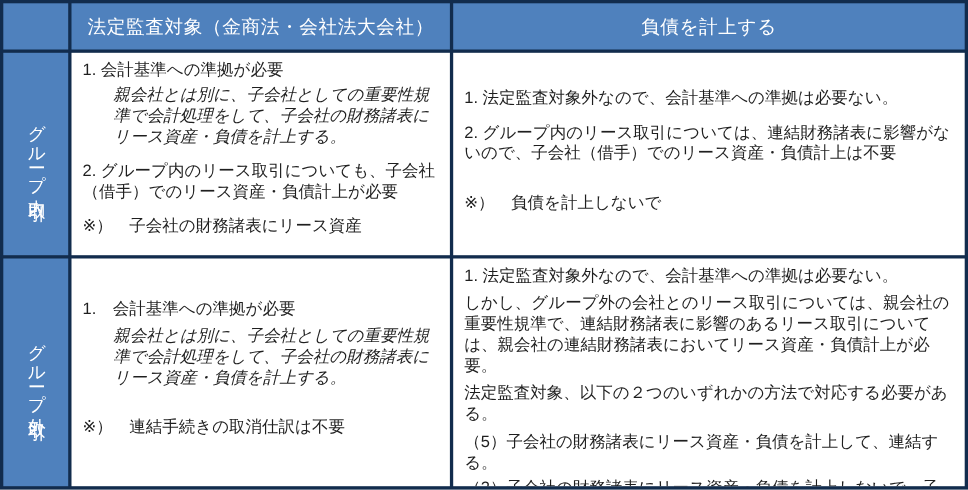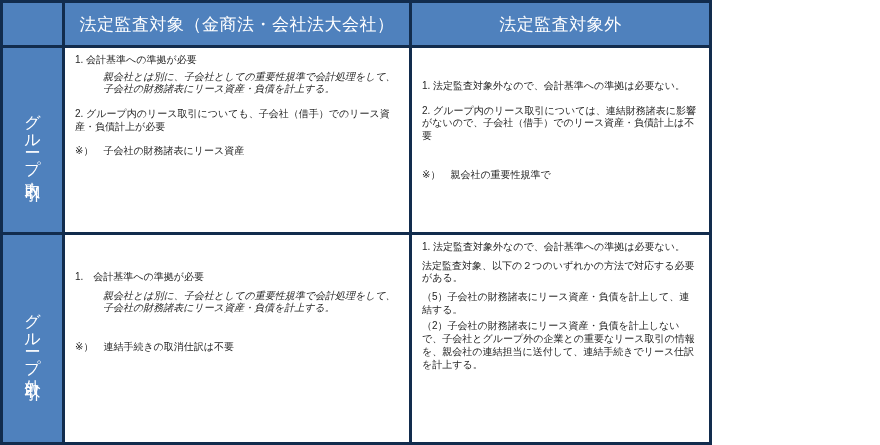--- a/index.html
+++ b/index.html
@@ -10,21 +10,21 @@
     --body-text: #1f1f1f;
     --cell-bg: #ffffff;
   }
   * { margin: 0; padding: 0; box-sizing: border-box; }
   html, body { background: #fff; }
   body {
     font-family: "Liberation Sans", "DejaVu Sans", sans-serif;
     color: var(--body-text);
   }
   .table-wrap {
-    width: 712px;
+    width: 880px;
     height: 445px;
     background: var(--outer-border);
     display: grid;
     grid-template-columns: 59px 344px 1fr;
     grid-template-rows: 42px 184px 1fr;
     gap: 3px;
     padding: 3px;
   }
   .cell { background: var(--cell-bg); overflow: hidden; }
   .blue {
@@ -45,21 +45,21 @@
   }
   .row-head span {
     writing-mode: vertical-rl;
     text-orientation: mixed;
     font-size: 16px;
     letter-spacing: 3px;
     line-height: 1;
   }
   .body-cell {
     padding: 6px 10px 6px 10px;
-    font-size: 10px;
+    font-size: 15px;
     line-height: 1.27;
   }
   .body-cell p { margin-top: 6px; }
   .body-cell p:first-child { margin-top: 0; }
   .indent { margin-left: 28px; font-style: italic; }
   .gap-lg { margin-top: 26px !important; }
   .gap-md { margin-top: 12px !important; }
   .pad-top-lg { padding-top: 36px; }
   .pad-top-md { padding-top: 32px; }
   .tight { margin-top: 4px !important; }
@@ -67,46 +67,47 @@
 </head>
 <body>
 
 <div class="table-wrap">
 
   <div class="cell blue"></div>
   <div class="cell blue col-head">
     <span>法定監査対象（金商法・会社法大会社）</span>
   </div>
   <div class="cell blue col-head">
-    <span>法定監査対象外</span>
+    <span>負債を計上する</span>
   </div>
 
   <div class="cell blue row-head">
     <span>グループ内取引</span>
   </div>
   <div class="cell body-cell">
     <p>1. 会計基準への準拠が必要</p>
     <p class="indent tight">親会社とは別に、子会社としての重要性規準で会計処理をして、子会社の財務諸表にリース資産・負債を計上する。</p>
     <p class="gap-md">2. グループ内のリース取引についても、子会社（借手）でのリース資産・負債計上が必要</p>
     <p class="gap-md">※）　子会社の財務諸表にリース資産</p>
   </div>
   <div class="cell body-cell pad-top-md">
     <p>1. 法定監査対象外なので、会計基準への準拠は必要ない。</p>
     <p class="gap-md">2. グループ内のリース取引については、連結財務諸表に影響がないので、子会社（借手）でのリース資産・負債計上は不要</p>
-    <p class="gap-lg">※）　親会社の重要性規準で</p>
+    <p class="gap-lg">※）　負債を計上しないで</p>
   </div>
 
   <div class="cell blue row-head">
     <span>グループ外取引</span>
   </div>
   <div class="cell body-cell pad-top-lg">
     <p>1.　会計基準への準拠が必要</p>
     <p class="indent">親会社とは別に、子会社としての重要性規準で会計処理をして、子会社の財務諸表にリース資産・負債を計上する。</p>
     <p class="gap-lg">※）　連結手続きの取消仕訳は不要</p>
   </div>
   <div class="cell body-cell">
     <p>1. 法定監査対象外なので、会計基準への準拠は必要ない。</p>
+    <p>しかし、グループ外の会社とのリース取引については、親会社の重要性規準で、連結財務諸表に影響のあるリース取引については、親会社の連結財務諸表においてリース資産・負債計上が必要。</p>
     <p>法定監査対象、以下の２つのいずれかの方法で対応する必要がある。</p>
     <p>（5）子会社の財務諸表にリース資産・負債を計上して、連結する。</p>
     <p class="tight">（2）子会社の財務諸表にリース資産・負債を計上しないで、子会社とグループ外の企業との重要なリース取引の情報を、親会社の連結担当に送付して、連結手続きでリース仕訳を計上する。</p>
   </div>
 
 </div>
 
 </body></html>

